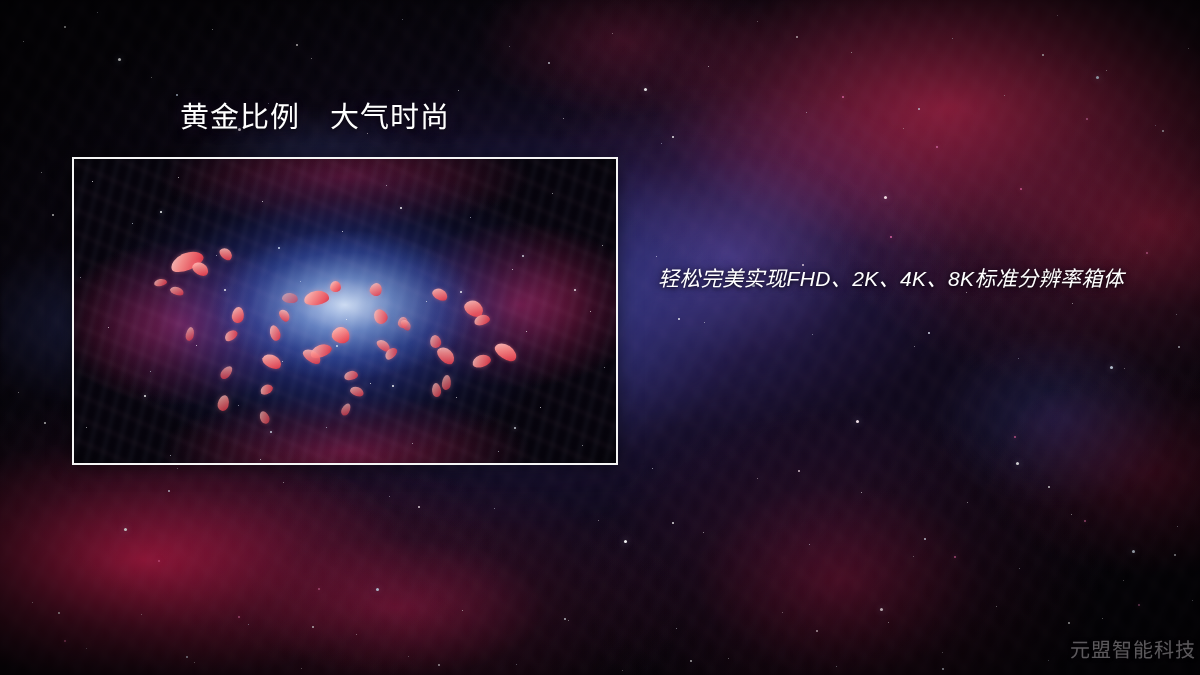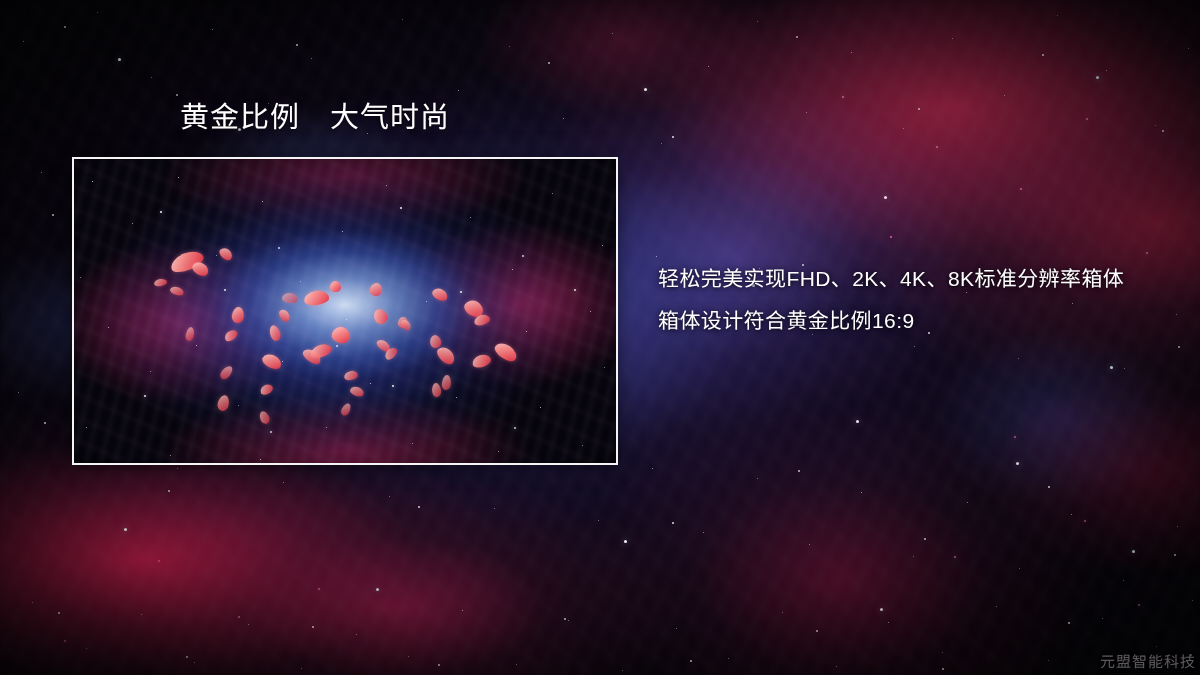--- a/index.html
+++ b/index.html
@@ -263,28 +263,29 @@
     top: 258px;
     width: 520px;
   }
   #body-copy .copy-line {
     font-size: 21px;
     line-height: 42px;
     color: #ffffff;
     letter-spacing: .4px;
     white-space: nowrap;
     text-shadow: 0 1px 4px rgba(0,0,0,.80), 0 0 10px rgba(20,10,40,.55);
+    font-style: italic;
   }
 
   
   #watermark {
     position: absolute;
     right: 4px;
-    bottom: 4px;
-    font-size: 15px;
+    bottom: 12px;
+    font-size: 20px;
     letter-spacing: 1px;
     color: rgba(205,200,205,.44);
     text-shadow: 0 0 4px rgba(0,0,0,.4);
   }
 </style>
 </head>
 <body>
 
 <div id="slide">
 
@@ -343,18 +344,17 @@
         <div class="petal" style="left: 144px; top: 236px; width: 11px; height: 16px; transform: rotate(14deg); opacity: 0.76;"></div>
         <div class="petal" style="left: 420px; top: 186px; width: 24px; height: 14px; transform: rotate(34deg); opacity: 0.94;"></div>
         <div class="petal" style="left: 398px; top: 196px; width: 19px; height: 12px; transform: rotate(-18deg); opacity: 0.88;"></div>
         <div class="petal" style="left: 368px; top: 216px; width: 9px; height: 15px; transform: rotate(6deg); opacity: 0.72;"></div>
         <div class="petal" style="left: 268px; top: 244px; width: 8px; height: 13px; transform: rotate(28deg); opacity: 0.68;"></div>
       </div>
   </div>
 
   <div id="body-copy">
     <div class="copy-line">轻松完美实现FHD、2K、4K、8K标准分辨率箱体</div>
-    <div class="copy-line">箱体设计符合黄金比例16:9</div>
   </div>
 
   <div id="watermark">元盟智能科技</div>
 
 </div>
 
 </body></html>

